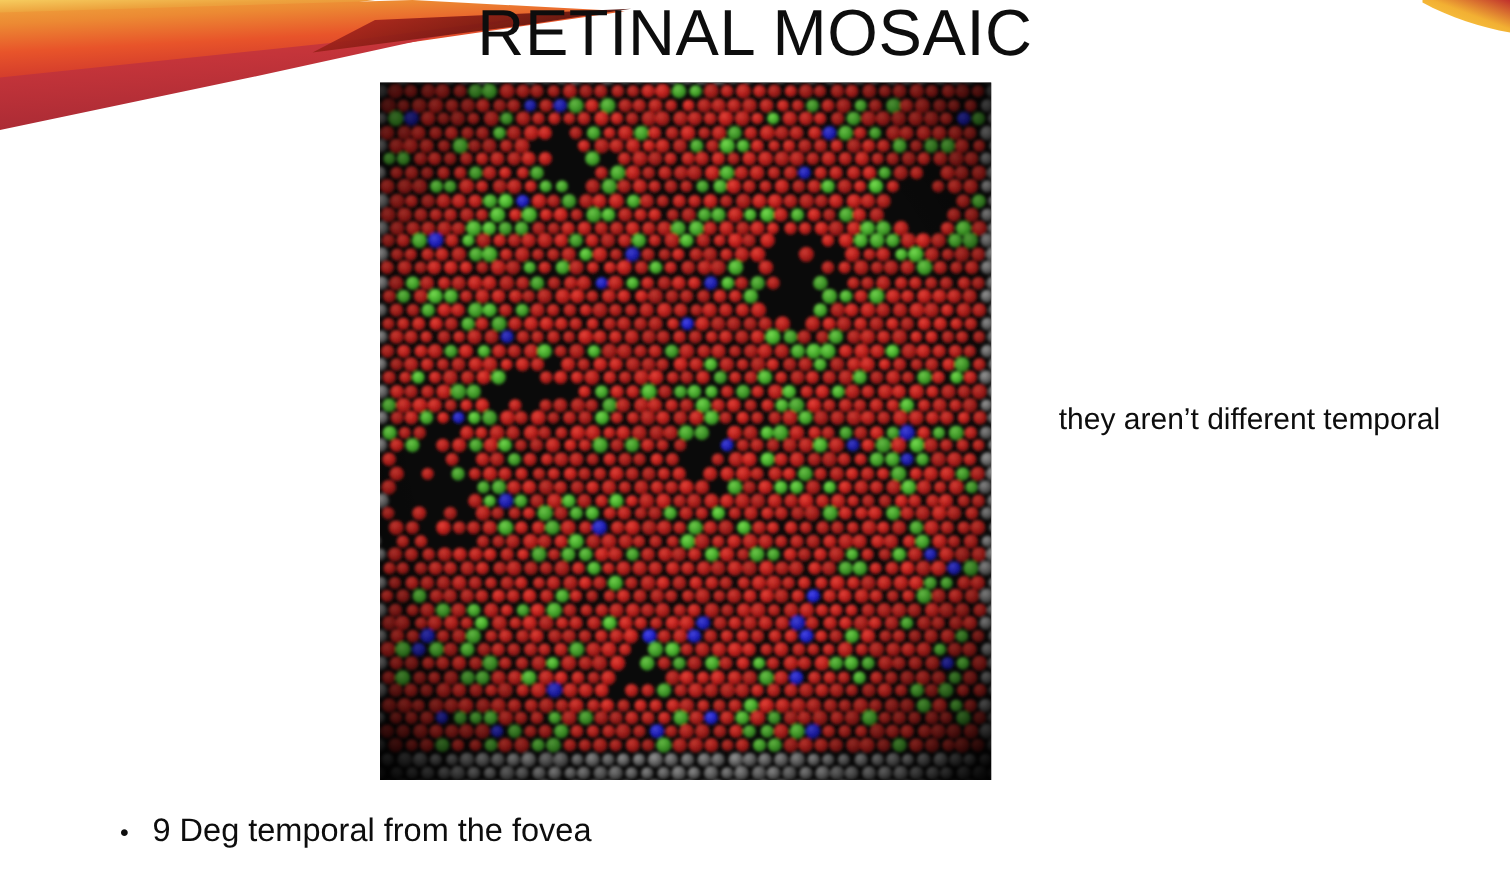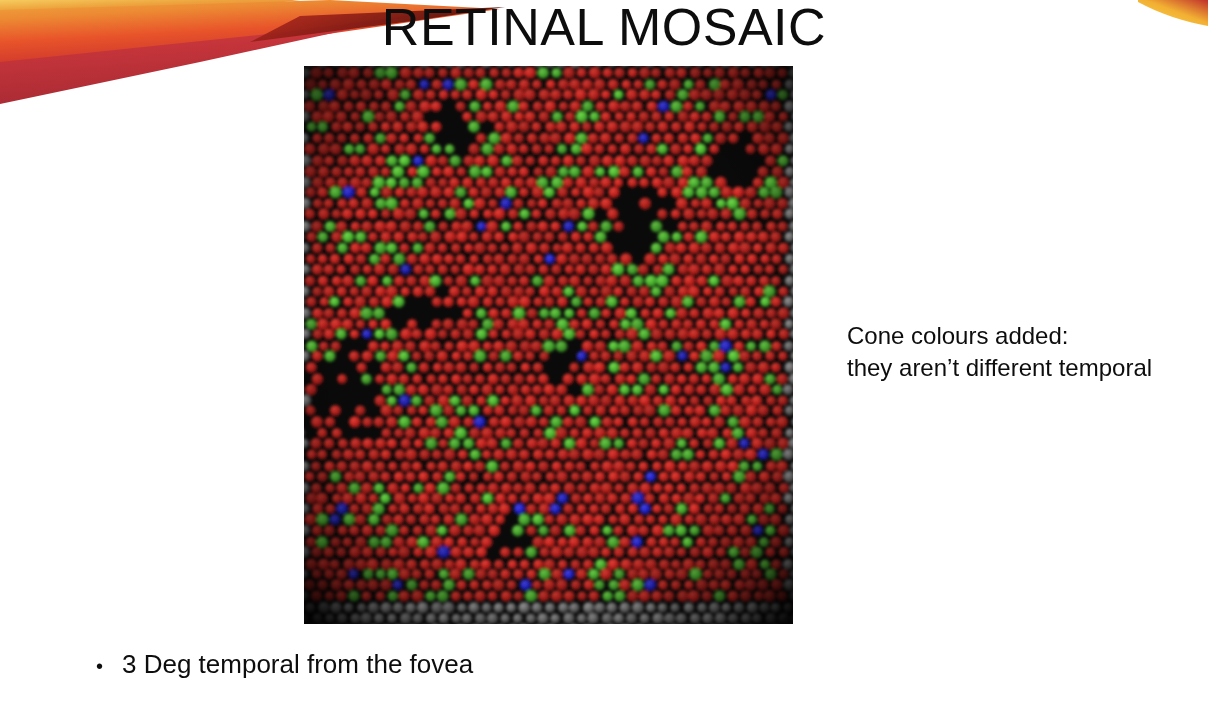--- a/index.html
+++ b/index.html
@@ -2196,22 +2196,21 @@
         <circle cx="447.2" cy="563.4" r="5.4" fill="url(#coneK)" opacity="0.92"></circle>
         <circle cx="460.4" cy="563.4" r="5.4" fill="url(#coneK)" opacity="0.98"></circle>
         <circle cx="472.4" cy="563.4" r="6.0" fill="url(#coneK)" opacity="0.99"></circle>
         <circle cx="485.2" cy="563.4" r="5.2" fill="url(#coneK)" opacity="0.95"></circle>
       </g>
     <rect x="0" y="0" width="489" height="558" fill="url(#vignetteGrad)"></rect>
   </svg>
 </div>
 
 <div id="side-caption">
-  <span class="cap-line">Cone colours added:</span>
   <span class="cap-line">they aren’t different temporal</span>
 </div>
 
 <div id="bullet-list">
   <div class="bullet-row">
     <span class="bullet-mark">•</span>
-    <span class="bullet-text">3 Deg temporal from the fovea</span>
+    <span class="bullet-text">9 Deg temporal from the fovea</span>
   </div>
 </div>
 
 </body></html>

